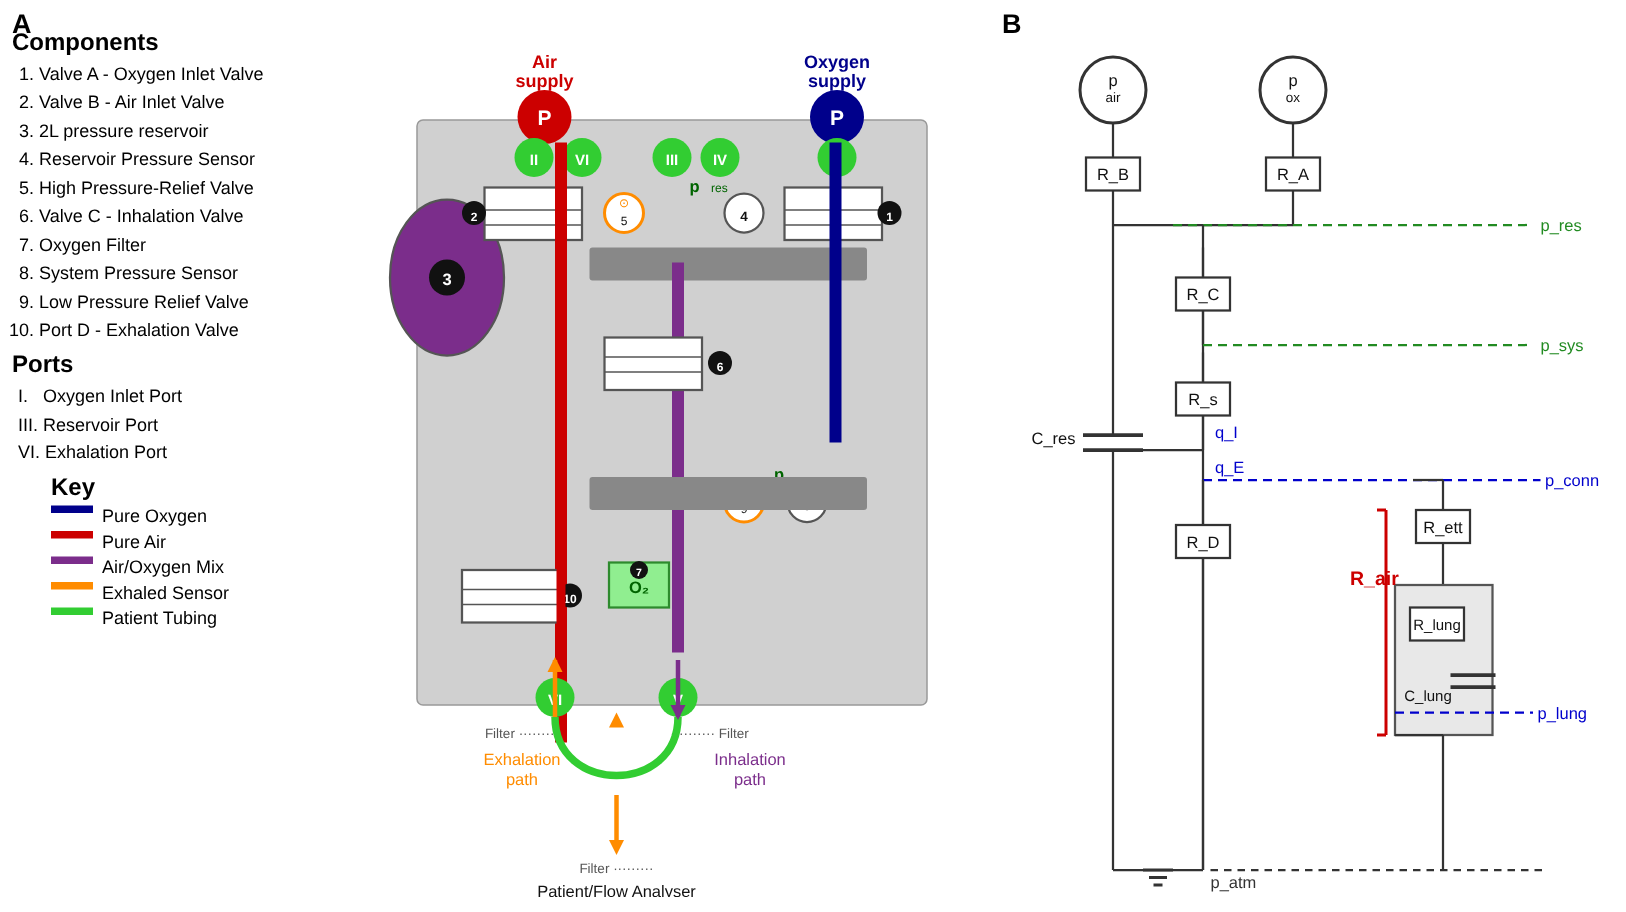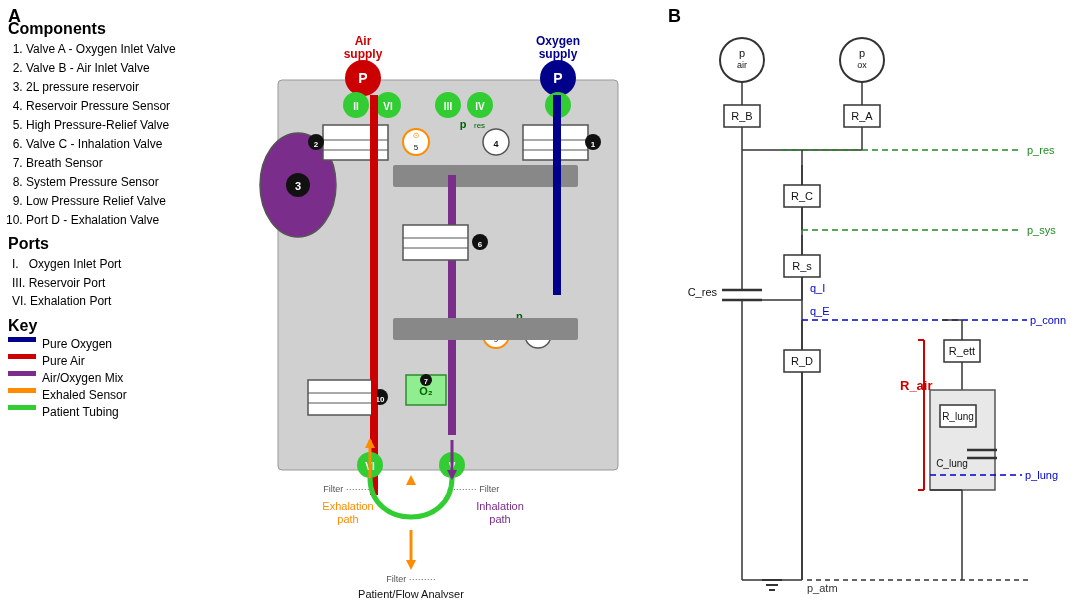--- a/index.html
+++ b/index.html
@@ -66,20 +66,21 @@
 
     .ports-list {
       list-style: none;
       margin-left: 4px;
       font-size: 12px;
       line-height: 1.55;
     }
 
     .key-section {
       margin-top: 6px;
+      margin-left: 26px;
     }
 
     .key-item {
       display: flex;
       align-items: flex-start;
       margin-bottom: 3px;
       font-size: 12px;
     }
 
     .key-line {
@@ -115,21 +116,21 @@
 
   <div class="legend">
     <h3>Components</h3>
     <ol>
       <li><span class="underline">Valve A</span> - Oxygen Inlet Valve</li>
       <li><span class="underline">Valve B</span> - Air Inlet Valve</li>
       <li>2L pressure reservoir</li>
       <li>Reservoir Pressure Sensor</li>
       <li>High Pressure-Relief Valve</li>
       <li><span class="underline">Valve C</span> - Inhalation Valve</li>
-      <li>Breath Sensor</li>
+      <li>Oxygen Filter</li>
       <li>System Pressure Sensor</li>
       <li>Low Pressure Relief Valve</li>
       <li><span class="underline">Port D</span> - Exhalation Valve</li>
     </ol>
 
     <div class="ports-section">
       <h3>Ports</h3>
       <ul class="ports-list">
         <li>I.&nbsp;&nbsp;&nbsp;Oxygen Inlet Port</li>
         <li>III.&nbsp;Reservoir Port</li>

